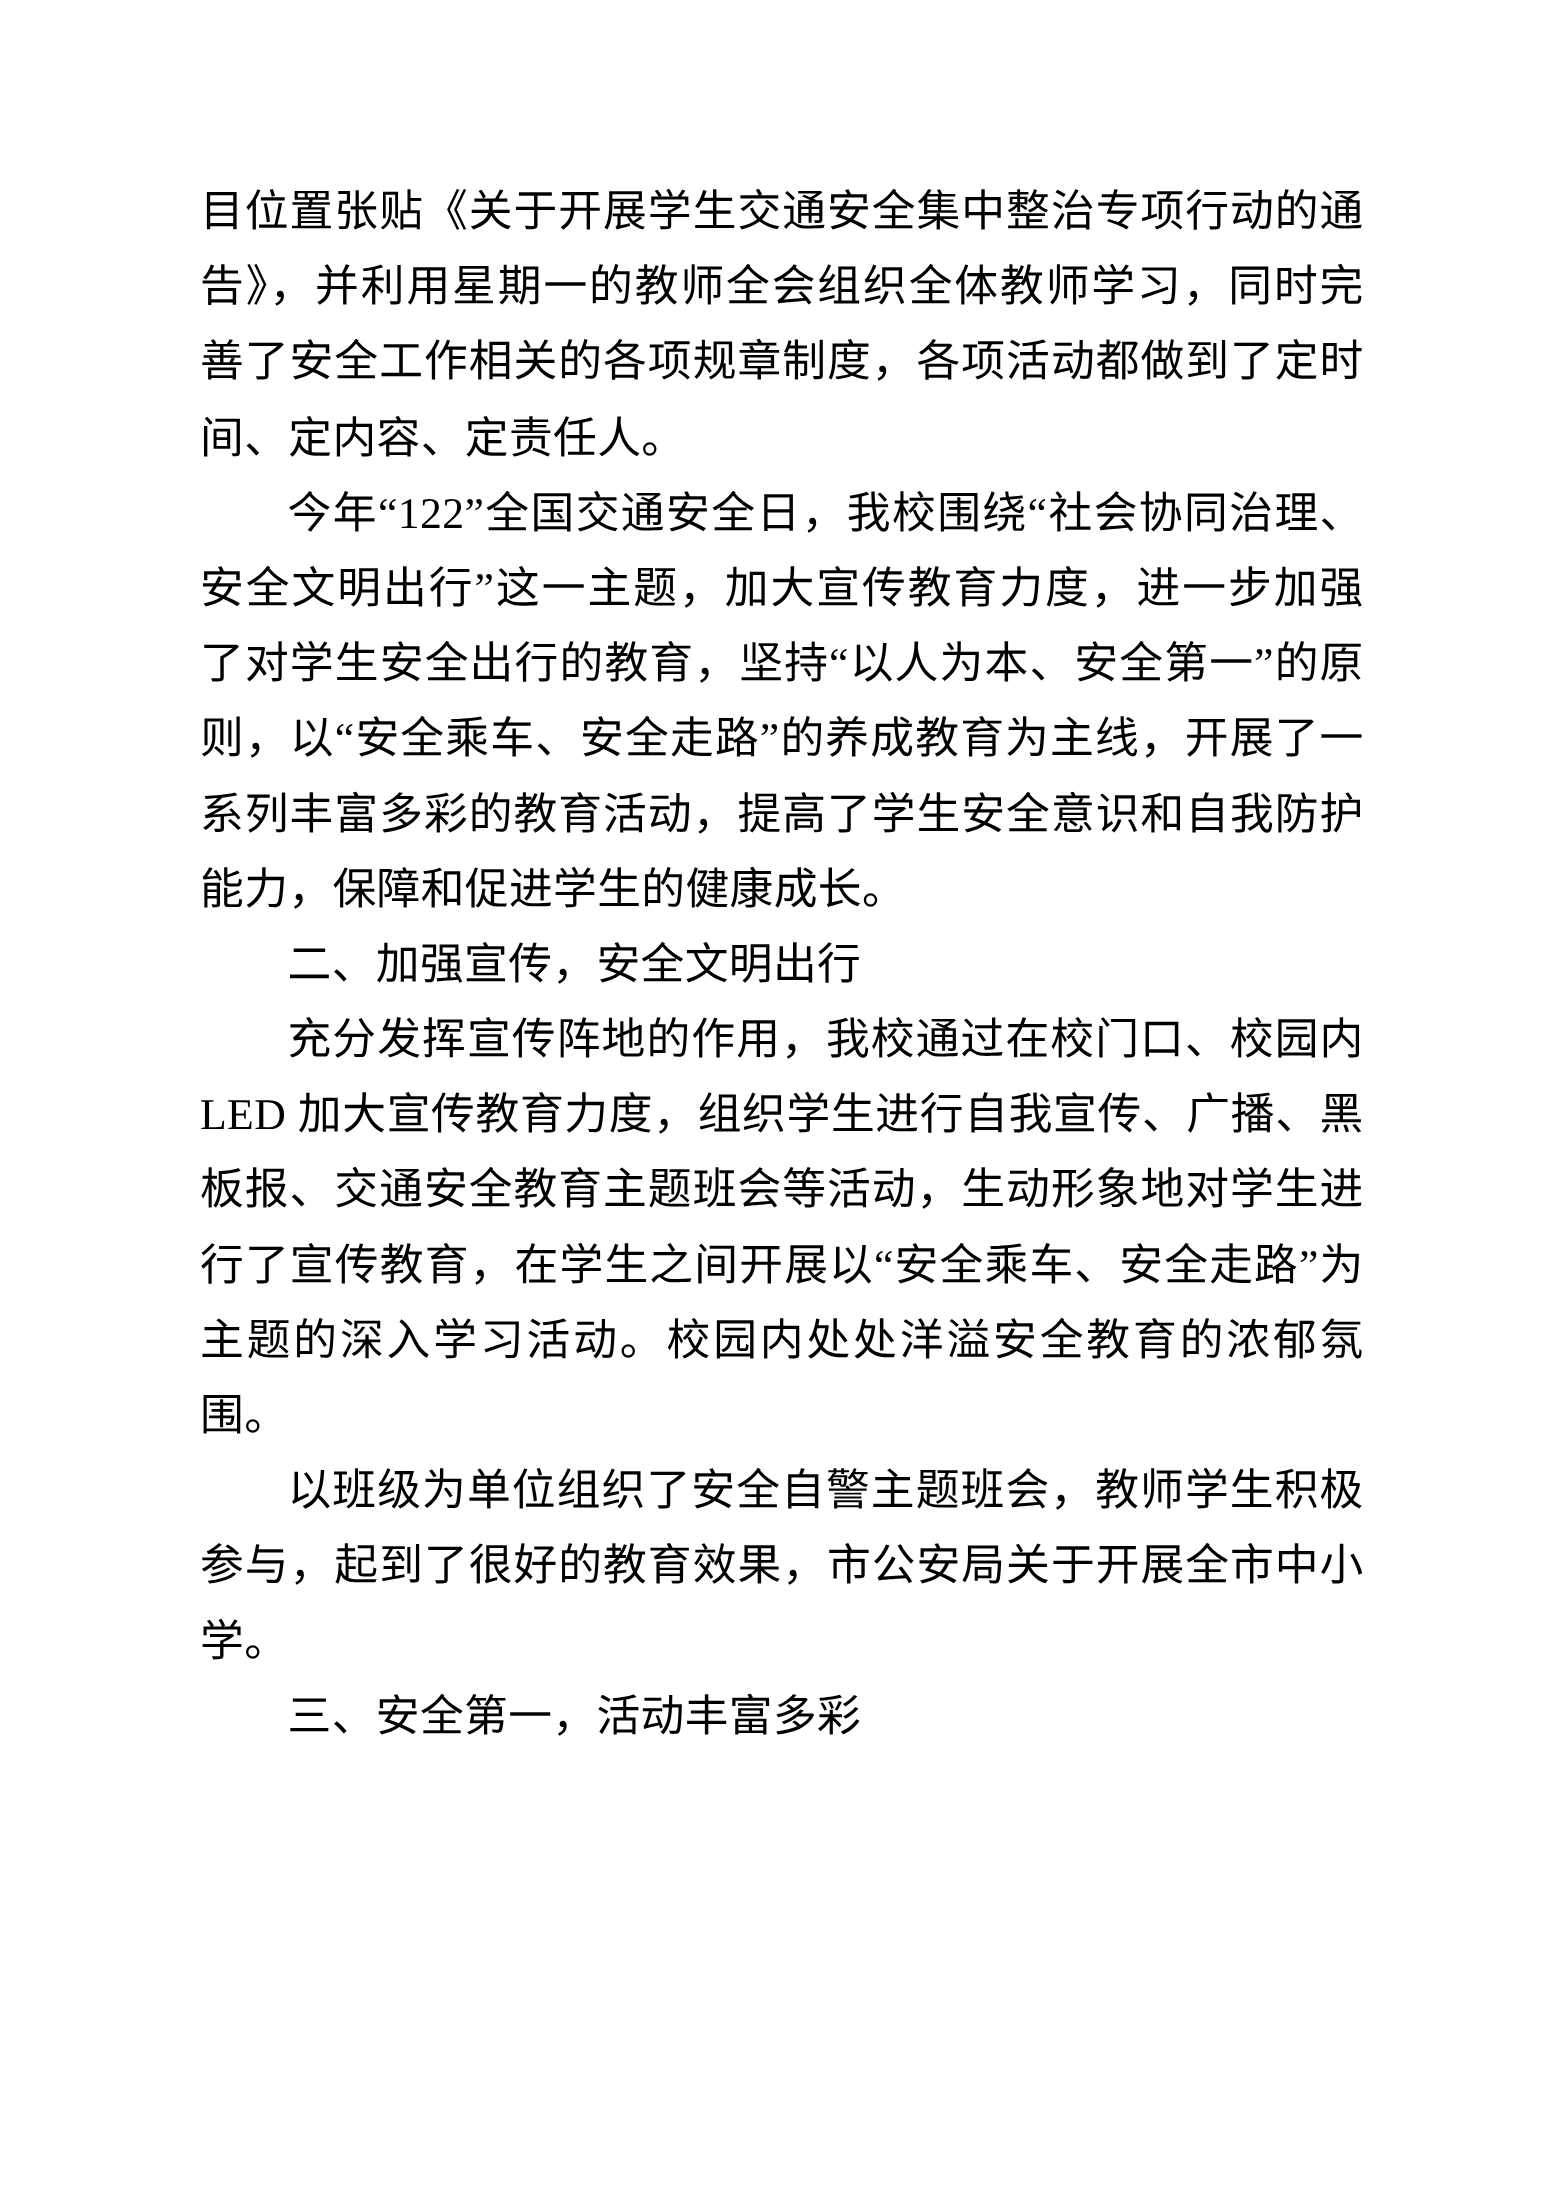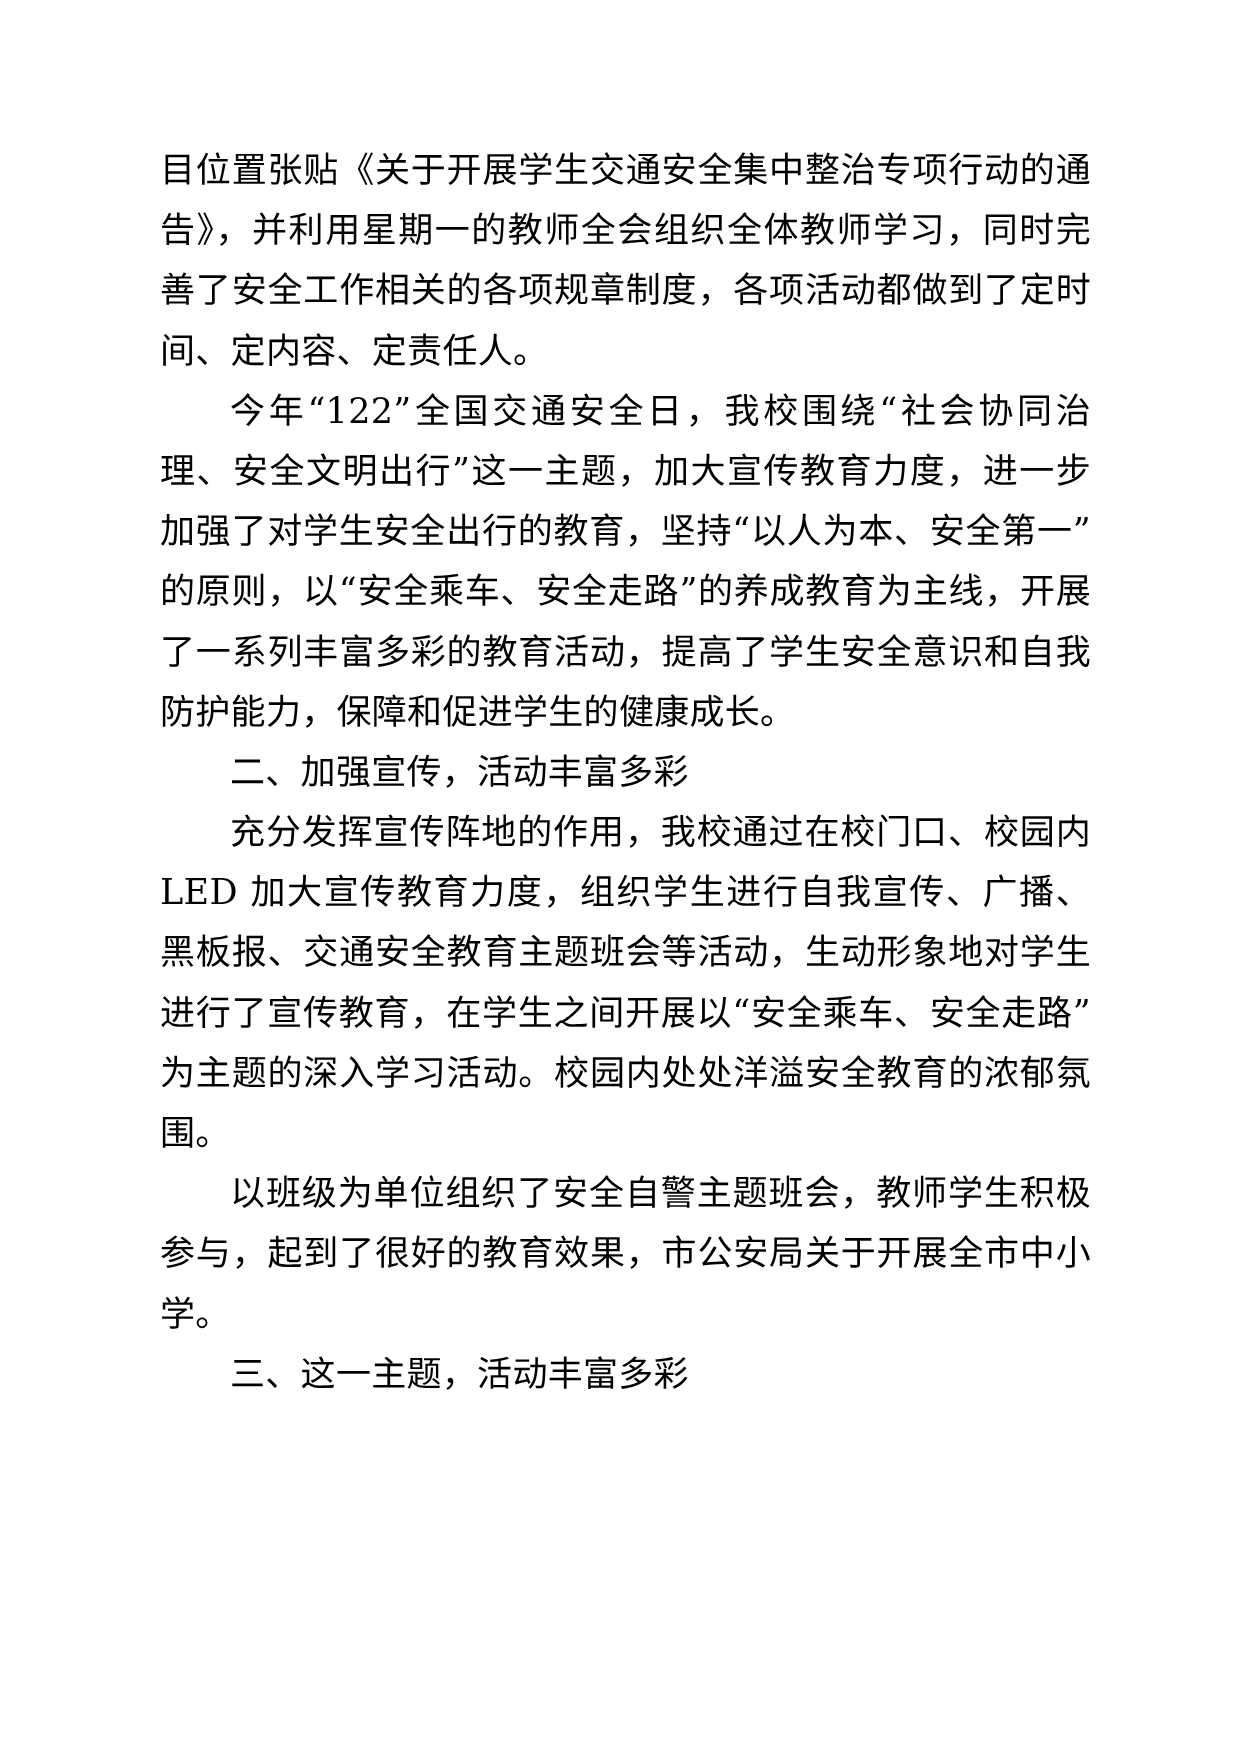--- a/index.html
+++ b/index.html
@@ -30,30 +30,31 @@
     text-align: justify;
     text-justify: inter-ideograph;
   }
   .para {
     margin: 0;
     padding: 0;
     text-indent: 0;
   }
   .para.indent {
     text-indent: 2em;
+    font-family: Liberation Serif, serif;
   }
   .para + .para {
     margin-top: 0;
   }
 </style>
 </head>
 <body>
 
 <div class="page">
   <div class="doc-body">
     <p class="para">目位置张贴《关于开展学生交通安全集中整治专项行动的通告》，并利用星期一的教师全会组织全体教师学习，同时完善了安全工作相关的各项规章制度，各项活动都做到了定时间、定内容、定责任人。</p>
     <p class="para indent">今年“122”全国交通安全日，我校围绕“社会协同治理、安全文明出行”这一主题，加大宣传教育力度，进一步加强了对学生安全出行的教育，坚持“以人为本、安全第一”的原则，以“安全乘车、安全走路”的养成教育为主线，开展了一系列丰富多彩的教育活动，提高了学生安全意识和自我防护能力，保障和促进学生的健康成长。</p>
-    <p class="para indent">二、加强宣传，活动丰富多彩</p>
+    <p class="para indent">二、加强宣传，安全文明出行</p>
     <p class="para indent">充分发挥宣传阵地的作用，我校通过在校门口、校园内LED 加大宣传教育力度，组织学生进行自我宣传、广播、黑板报、交通安全教育主题班会等活动，生动形象地对学生进行了宣传教育，在学生之间开展以“安全乘车、安全走路”为主题的深入学习活动。校园内处处洋溢安全教育的浓郁氛围。</p>
     <p class="para indent">以班级为单位组织了安全自警主题班会，教师学生积极参与，起到了很好的教育效果，市公安局关于开展全市中小学。</p>
-    <p class="para indent">三、这一主题，活动丰富多彩</p>
+    <p class="para indent">三、安全第一，活动丰富多彩</p>
   </div>
 </div>
 
 </body></html>

